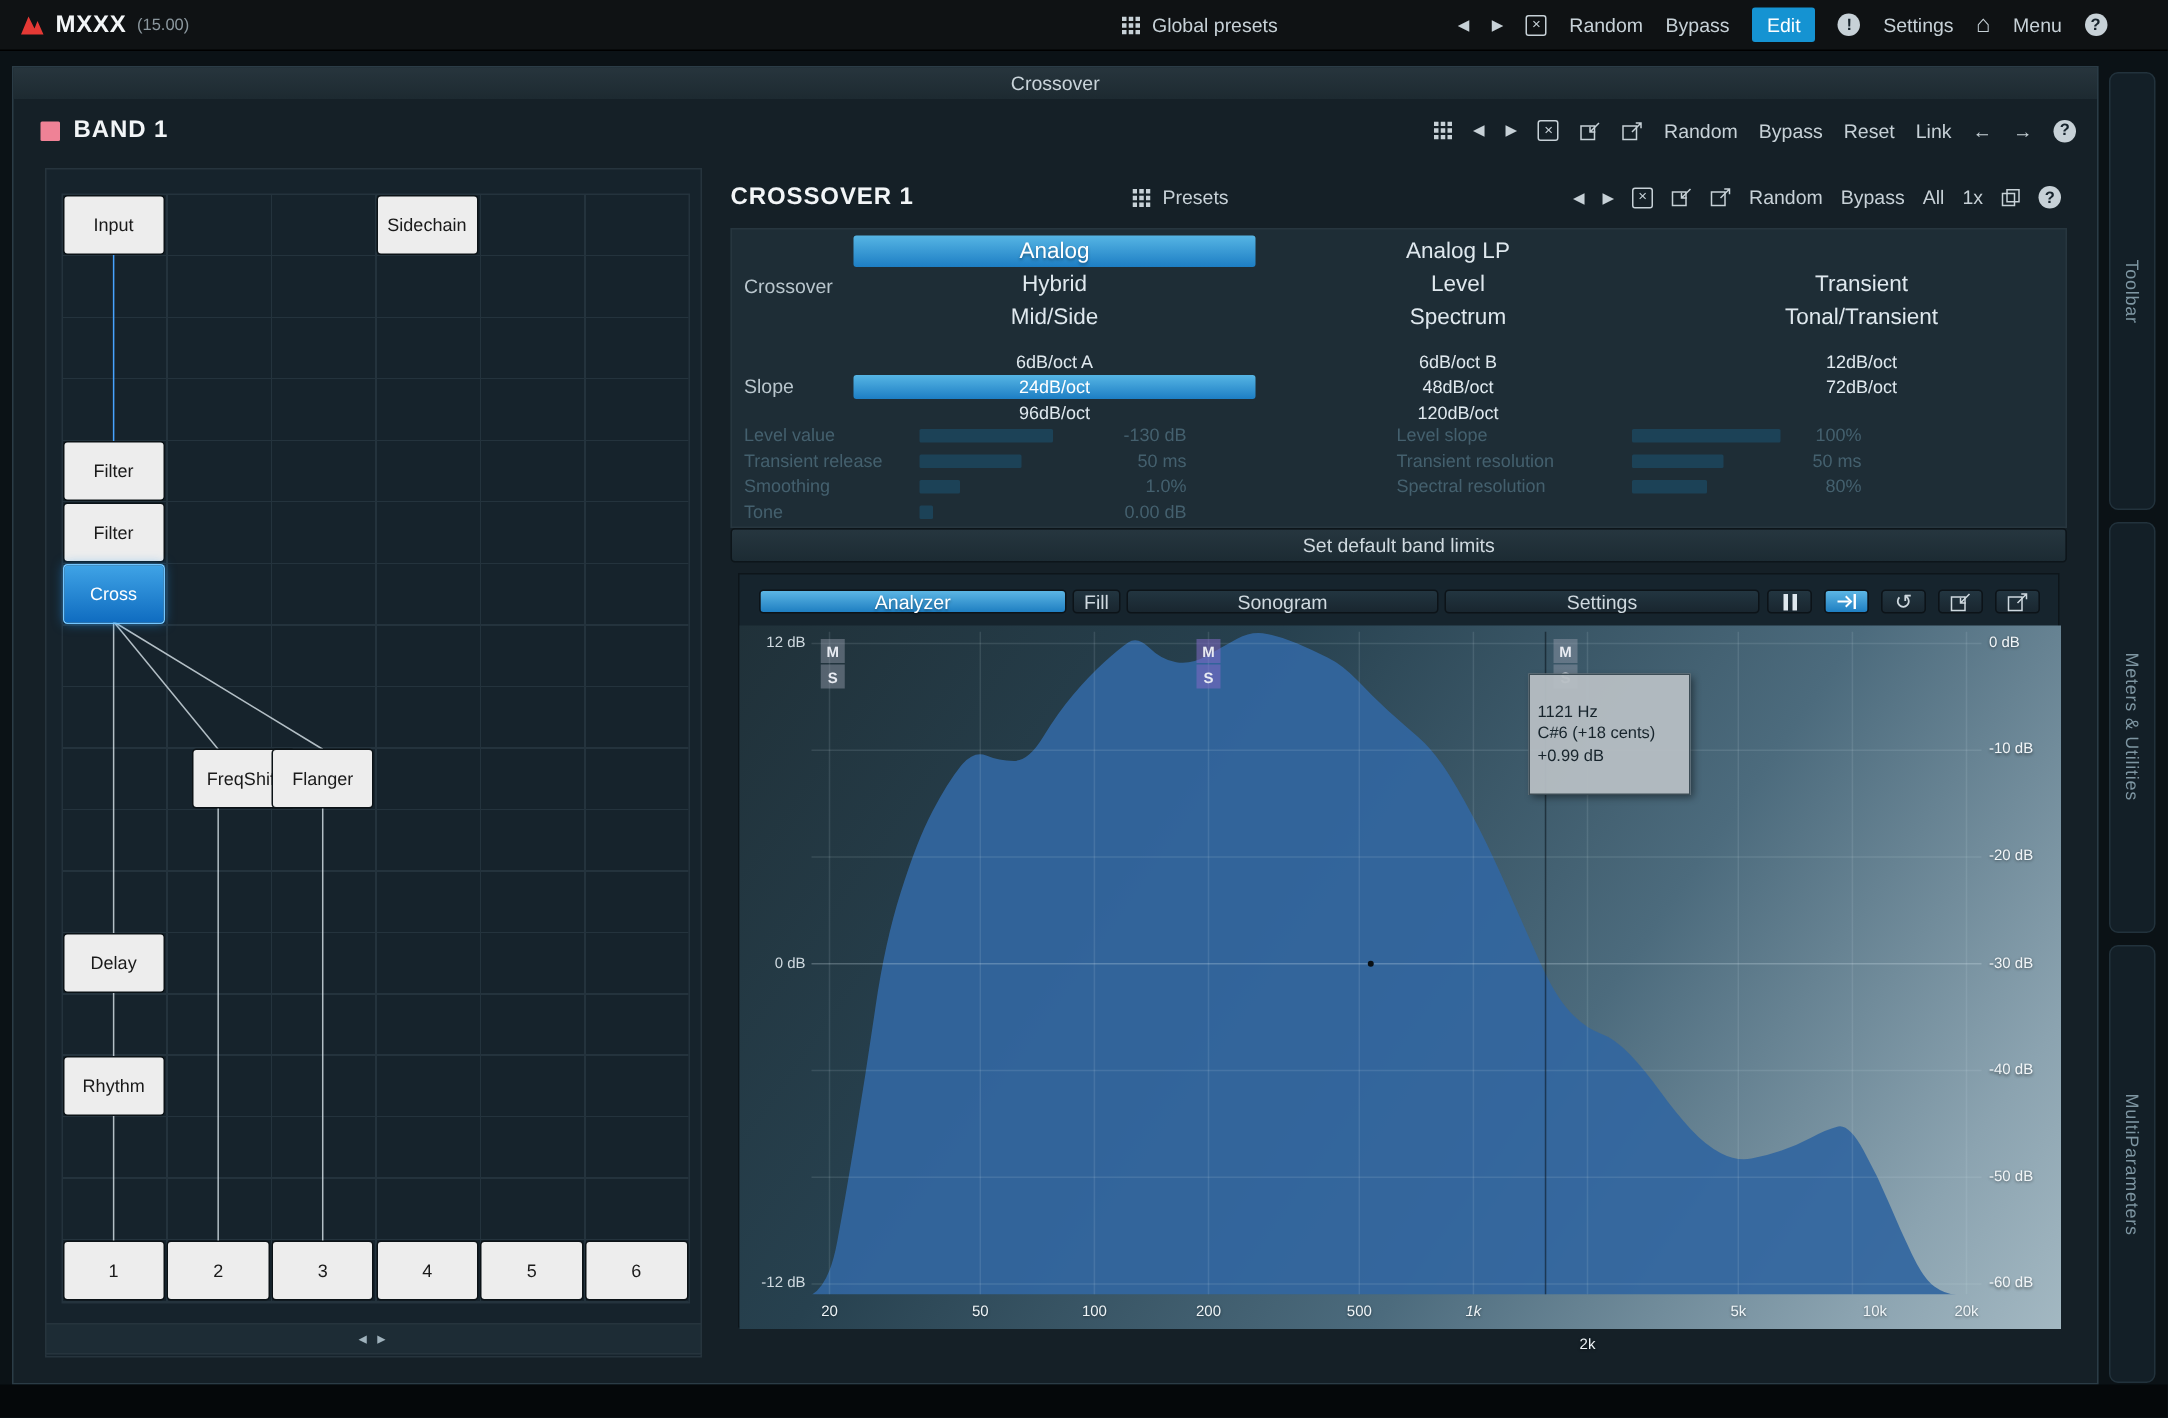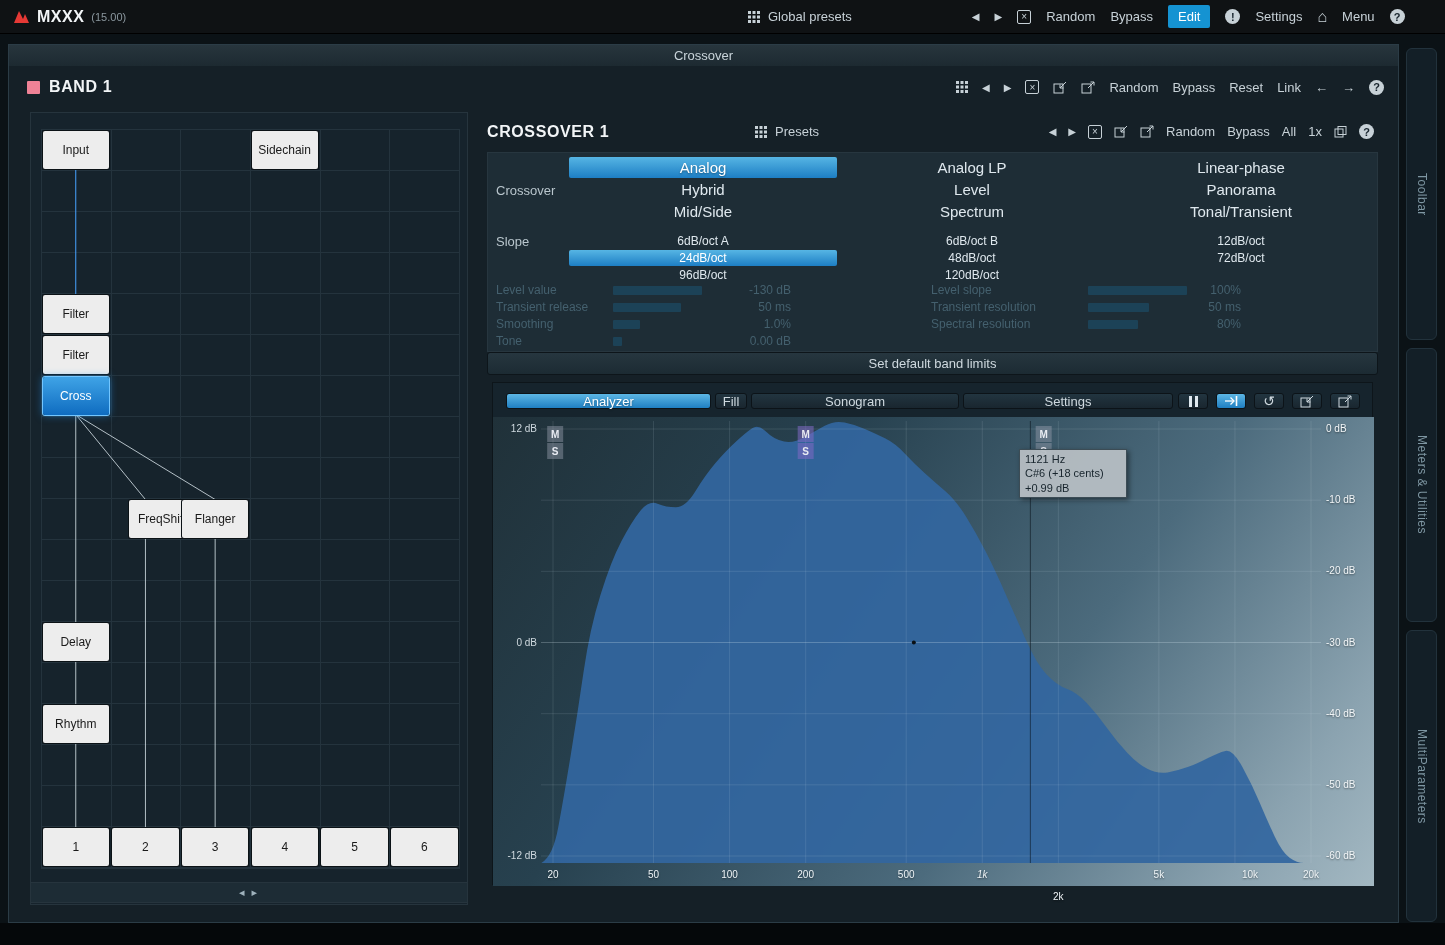--- a/index.html
+++ b/index.html
@@ -75,21 +75,21 @@
     color:#cfd9df;font-size:13px;display:flex;align-items:center;justify-content:center;box-sizing:border-box;cursor:pointer;}
   .an-btn.sel{background:linear-gradient(#5cb6e4,#1f7fc2);color:#fff;text-shadow:0 1px 2px rgba(0,0,0,.35);}
   .pause-bars{display:inline-flex;gap:3px;}
   .pause-bars i{width:3px;height:11px;background:#dfe8ee;}
   #an-svg{position:absolute;left:13px;top:38px;}
   .db-label{position:absolute;font-size:10px;color:#cfd9df;pointer-events:none;}
   .db-label.right{color:#f2f6f8;text-shadow:0 1px 2px rgba(0,0,0,.45);}
   .freq-label{position:absolute;font-size:10px;color:#eef4f7;text-shadow:0 1px 2px rgba(0,0,0,.45);
     transform:translateX(-50%);pointer-events:none;}
   #an-tooltip{position:absolute;left:526px;top:66px;width:96px;background:rgba(182,190,195,.95);border:1px solid #3c4c55;
-    box-shadow:2px 2px 5px rgba(0,0,0,.45);color:#17242c;font-size:11px;line-height:1.3;padding:2px 5px;}
+    box-shadow:2px 2px 5px rgba(0,0,0,.45);color:#17242c;font-size:11px;line-height:1.3;padding:18px 5px;}
   #an-tooltip span{display:block;}
   
   .side-tab{position:absolute;left:1406px;width:31px;background:#131f27;border:1px solid #22323c;border-radius:6px;
     box-sizing:border-box;display:flex;align-items:center;justify-content:center;cursor:pointer;}
   .side-tab span{writing-mode:vertical-rl;color:#7e96a2;font-size:12px;letter-spacing:.5px;white-space:nowrap;}
   #bottombar{position:absolute;left:0;top:923px;width:1445px;height:22px;background:#05080a;}
 </style>
 </head>
 <body>
 
@@ -247,29 +247,28 @@
           <rect x="4" y="0.5" width="8" height="8" fill="none" stroke="#c7d1d7"></rect>
         </svg>
       <span class="circle-badge">?</span>
     </div>
   </div>
 
   <div id="xover-settings">
     <span class="xlabel" style="top:30px">Crossover</span>
     <div class="mode-cell sel" style="left:81px;top:4px">Analog</div>
     <div class="mode-cell" style="left:350px;top:4px">Analog LP</div>
-    <div class="mode-cell" style="left:619px;top:4px">Linear-phase</div>
     <div class="mode-cell" style="left:81px;top:26px">Hybrid</div>
     <div class="mode-cell" style="left:350px;top:26px">Level</div>
-    <div class="mode-cell" style="left:619px;top:26px">Panorama</div>
+    <div class="mode-cell" style="left:619px;top:26px">Transient</div>
     <div class="mode-cell" style="left:81px;top:48px">Mid/Side</div>
     <div class="mode-cell" style="left:350px;top:48px">Spectrum</div>
     <div class="mode-cell" style="left:619px;top:48px">Tonal/Transient</div>
 
-    <span class="xlabel" style="top:81px">Slope</span>
+    <span class="xlabel" style="top:97px">Slope</span>
     <div class="slope-cell" style="left:81px;top:80px">6dB/oct A</div>
     <div class="slope-cell" style="left:350px;top:80px">6dB/oct B</div>
     <div class="slope-cell" style="left:619px;top:80px">12dB/oct</div>
     <div class="slope-cell sel" style="left:81px;top:97px">24dB/oct</div>
     <div class="slope-cell" style="left:350px;top:97px">48dB/oct</div>
     <div class="slope-cell" style="left:619px;top:97px">72dB/oct</div>
     <div class="slope-cell" style="left:81px;top:114px">96dB/oct</div>
     <div class="slope-cell" style="left:350px;top:114px">120dB/oct</div>
 
     <div class="param-row" style="top:130px">

